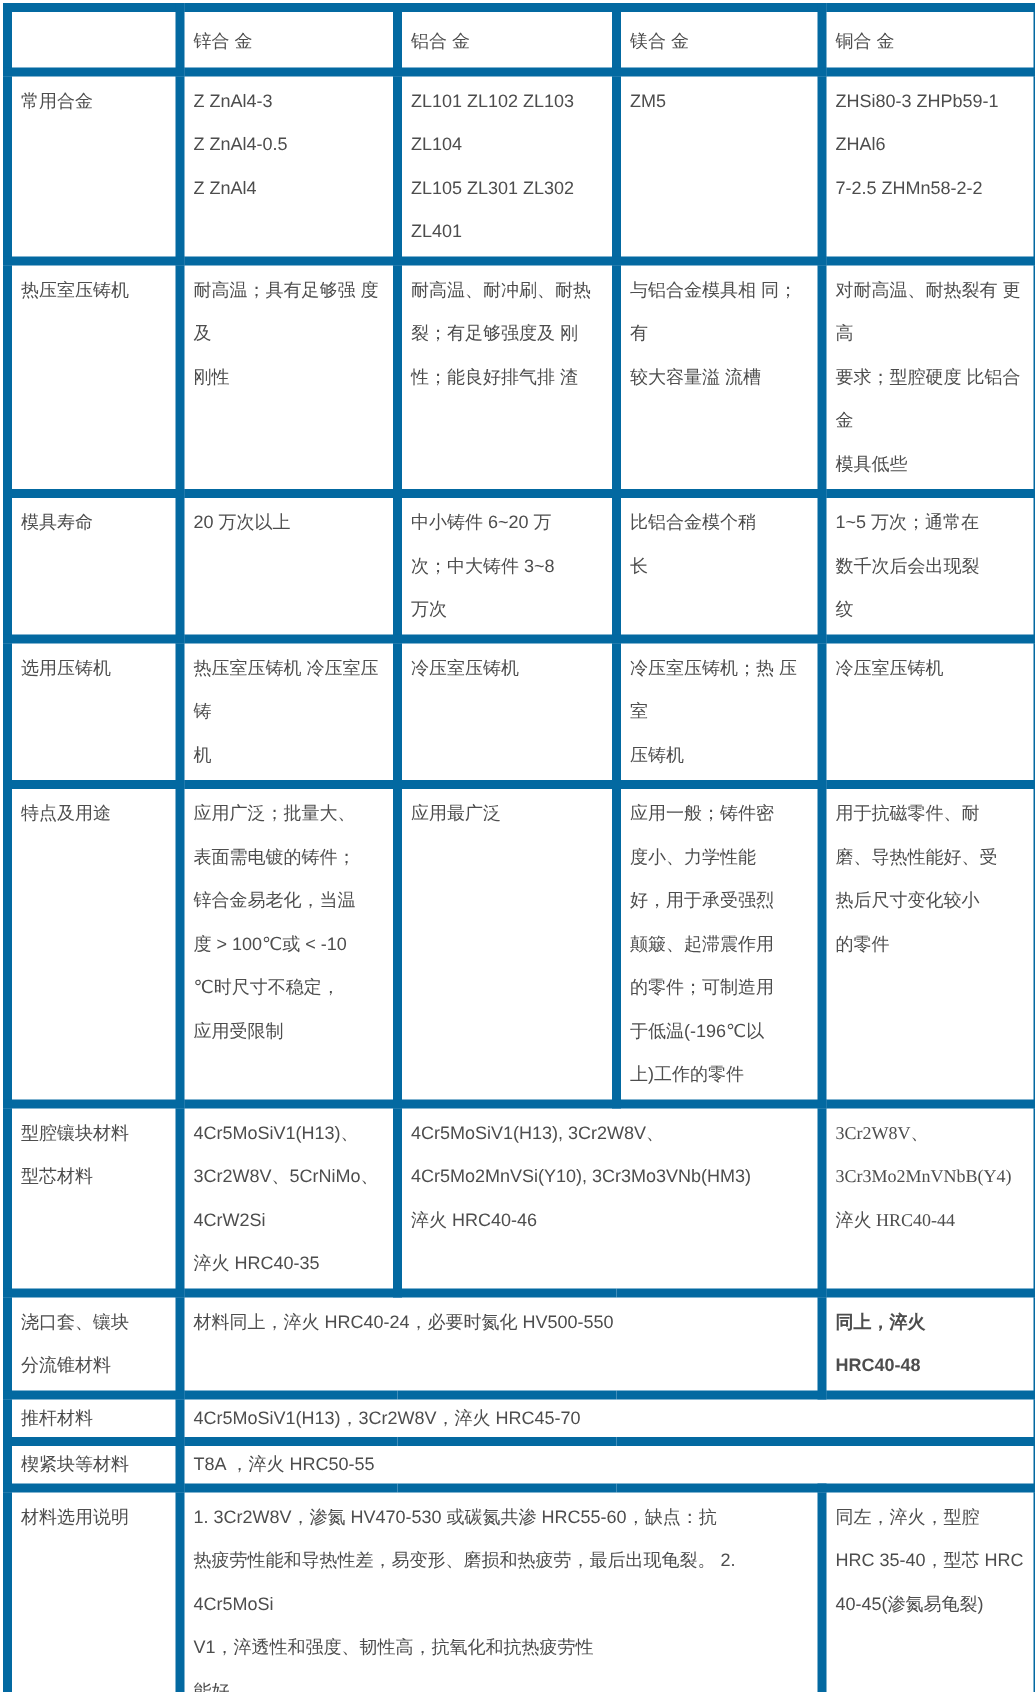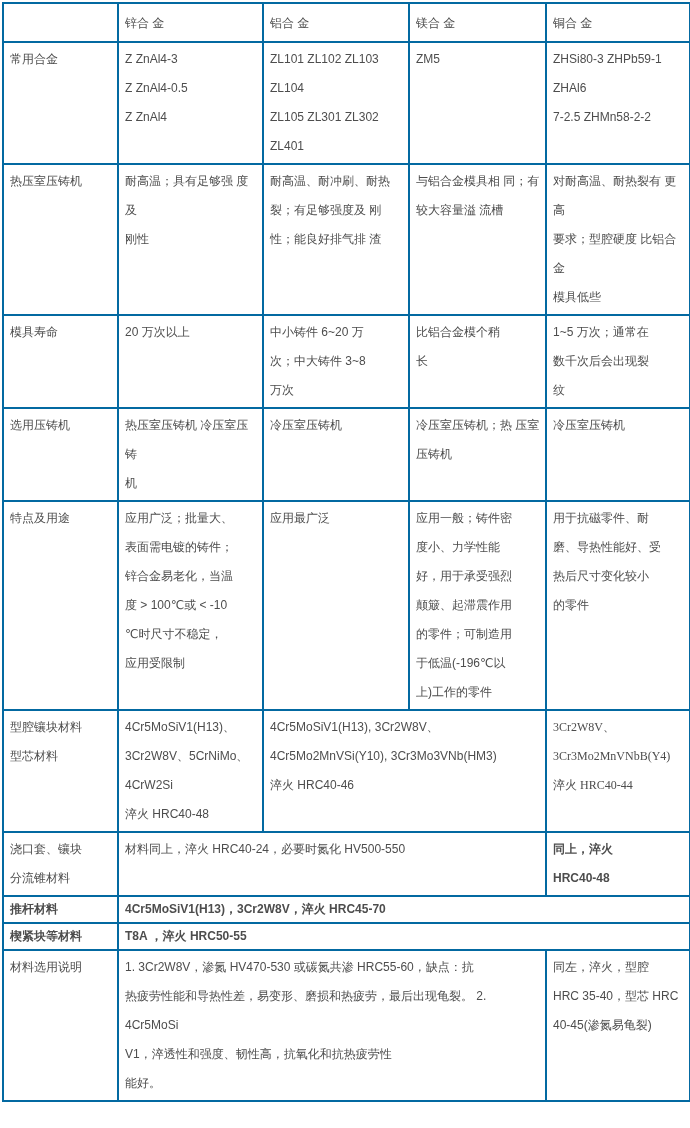--- a/index.html
+++ b/index.html
@@ -7,33 +7,33 @@
   table.alloy{
     border-collapse:collapse;
     table-layout:fixed;
     width:687px;
     font-family:"Liberation Sans","DejaVu Sans",sans-serif;
     font-size:12px;
     color:#4d4d4d;
     border:2px solid #4f4f4f;
   }
   table.alloy td{
-    border:2px solid #0369a1;
+    border:6px solid #0369a1;
     vertical-align:top;
     padding:2px 5px 2px 6px;
     line-height:29px;
     white-space:pre-line;
     overflow-wrap:break-word;
   }
   td.lbl{vertical-align:middle;line-height:28px;}
   tr.hdr td{vertical-align:middle;line-height:24px;height:33px;}
   td.box{border:2px solid #4f4f4f;}
   td.box-top{border:2px solid #4f4f4f;border-bottom-style:hidden;font-family:Liberation Serif, serif;}
   td.box-bottom{border:2px solid #4f4f4f;border-top-style:hidden;font-weight:bold;}
-  tr.slim td{line-height:21px;font-weight:bold;}
+  tr.slim td{line-height:21px;}
   td.note-cell{line-height:28px;}
 </style>
 </head>
 <body>
 
 <div class="wrap">
   <table class="alloy">
     <colgroup>
       <col style="width:115px">
       <col style="width:145px">
@@ -123,21 +123,21 @@
 热后尺寸变化较小
 的零件</td>
     </tr>
 
     <tr style="height:113px">
       <td class="lbl">型腔镶块材料
 型芯材料</td>
       <td class="box">4Cr5MoSiV1(H13)、
 3Cr2W8V、5CrNiMo、
 4CrW2Si
-淬火 HRC40-48</td>
+淬火 HRC40-35</td>
       <td colspan="2">4Cr5MoSiV1(H13), 3Cr2W8V、
 4Cr5Mo2MnVSi(Y10), 3Cr3Mo3VNb(HM3)
 淬火 HRC40-46</td>
       <td class="box-top">3Cr2W8V、
 3Cr3Mo2MnVNbB(Y4)
 淬火 HRC40-44</td>
     </tr>
 
     <tr style="height:57px">
       <td class="lbl">浇口套、镶块

